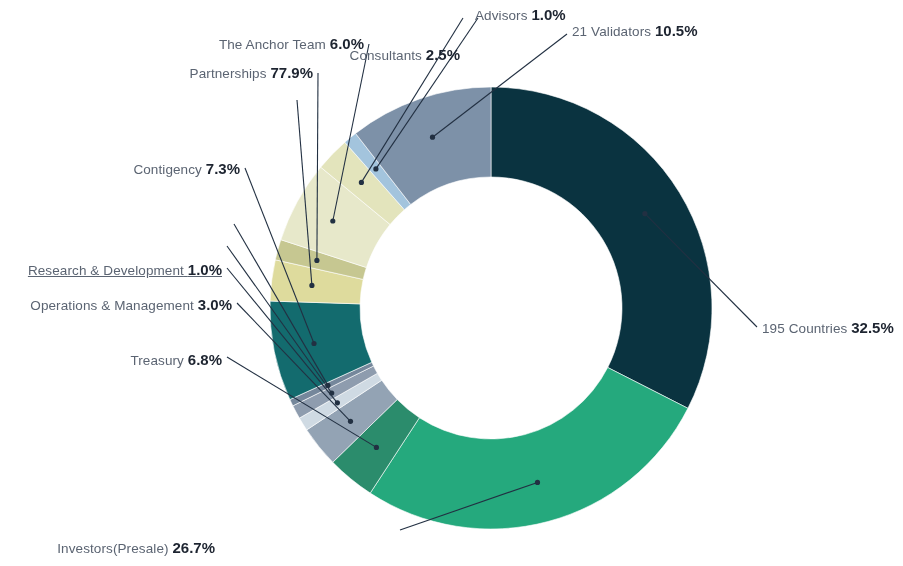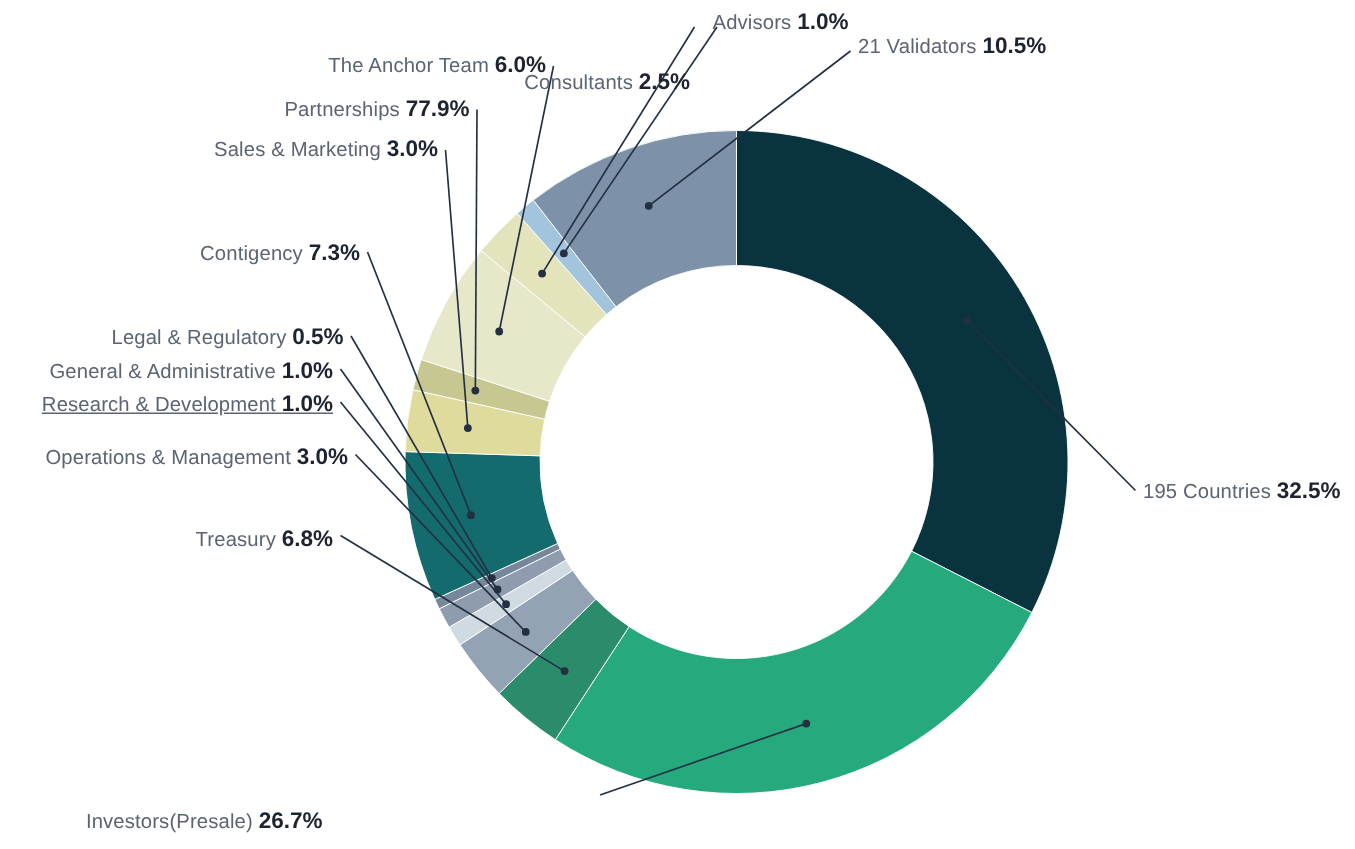--- a/index.html
+++ b/index.html
@@ -116,39 +116,27 @@
   <div class="lbl left" style="left:232px; top:297px; transform:translateX(-100%);">
     <span>Operations &amp; Management</span>
     <span class="val">3.0%</span>
   </div>
 
   <div class="lbl left" style="left:222px; top:262px; transform:translateX(-100%);text-decoration:underline;">
     <span>Research &amp; Development</span>
     <span class="val">1.0%</span>
   </div>
 
-  <div class="lbl left" style="left:222px; top:240px; transform:translateX(-100%);">
-    <span>General &amp; Administrative</span>
-    <span class="val">1.0%</span>
-  </div>
 
-  <div class="lbl left" style="left:229px; top:217px; transform:translateX(-100%);">
-    <span>Legal &amp; Regulatory</span>
-    <span class="val">0.5%</span>
-  </div>
 
   <div class="lbl left" style="left:240px; top:161px; transform:translateX(-100%);">
     <span>Contigency</span>
     <span class="val">7.3%</span>
   </div>
 
-  <div class="lbl left" style="left:292px; top:92px; transform:translateX(-100%);">
-    <span>Sales &amp; Marketing</span>
-    <span class="val">3.0%</span>
-  </div>
 
   <div class="lbl left" style="left:313px; top:65px; transform:translateX(-100%);">
     <span>Partnerships</span>
     <span class="val">77.9%</span>
   </div>
 
   <div class="lbl left" style="left:364px; top:36px; transform:translateX(-100%);">
     <span>The Anchor Team</span>
     <span class="val">6.0%</span>
   </div>

